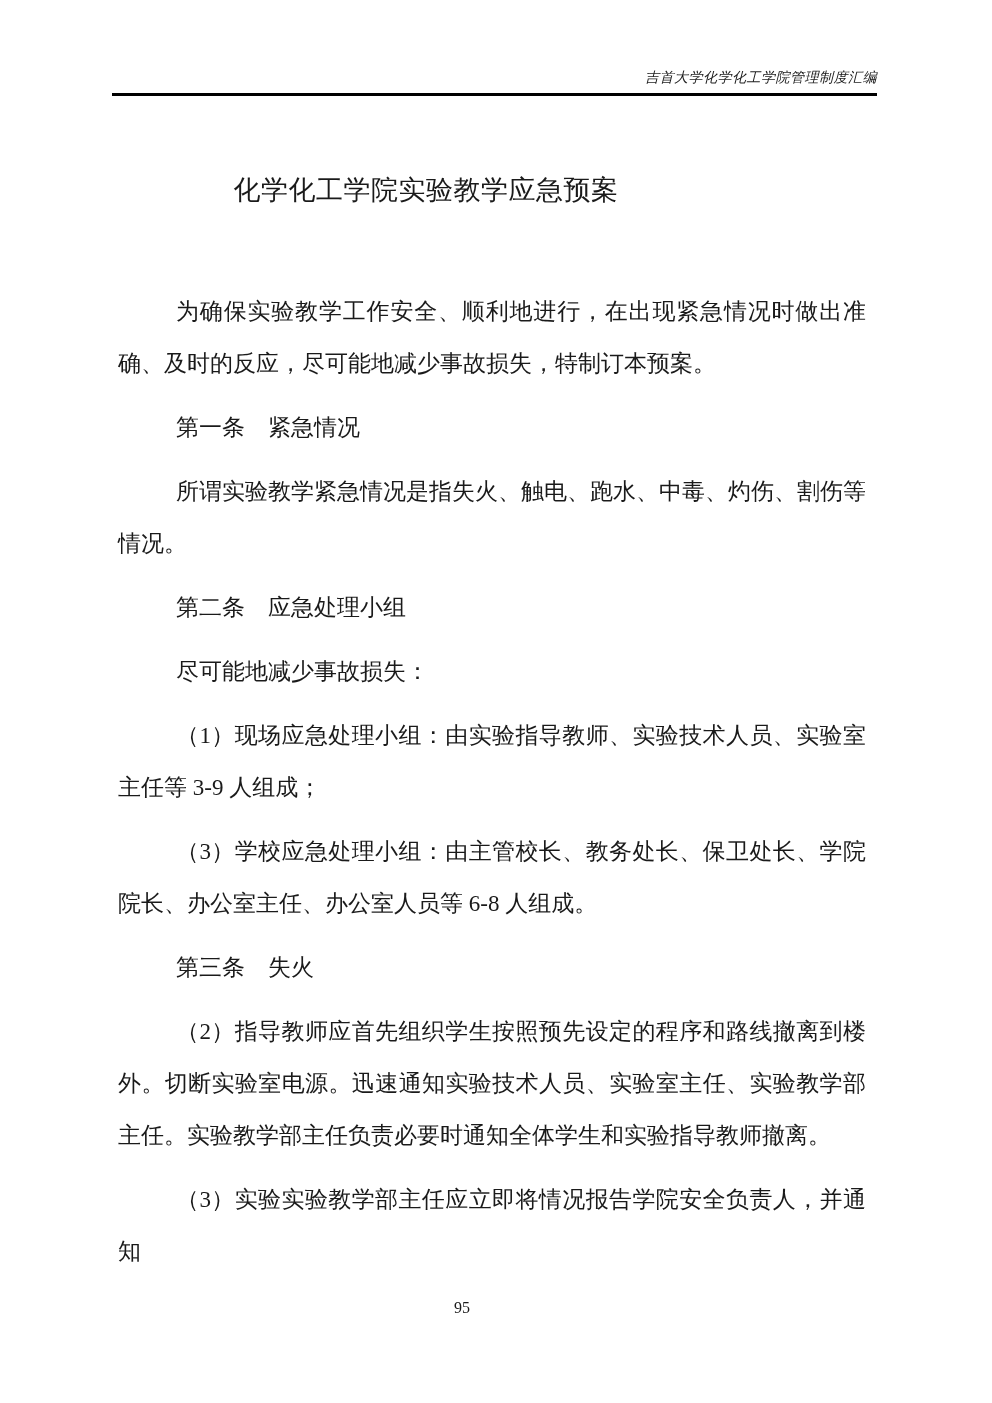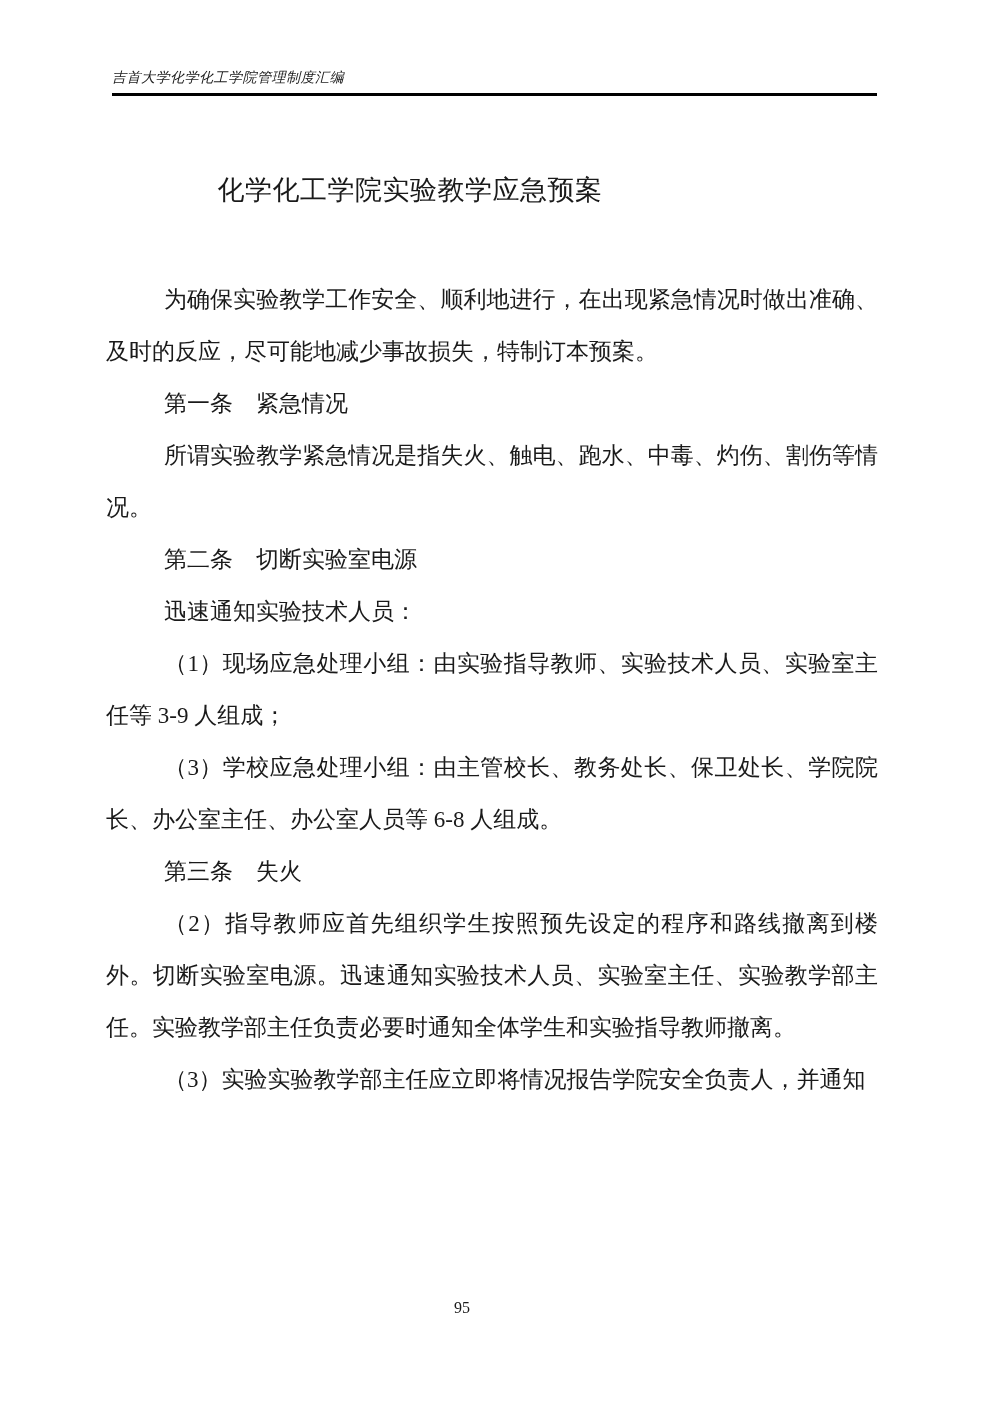--- a/index.html
+++ b/index.html
@@ -19,21 +19,21 @@
     background:var(--bg);
     overflow:hidden;
     color:var(--text);
     font-family:"Liberation Serif","DejaVu Serif",serif;
   }
   .header-text{
     position:absolute;
     top:67px;
     left:112px;
     width:765px;
-    text-align:left;
+    text-align:right;
     font-size:14px;
     line-height:22px;
     font-style:italic;
     letter-spacing:0.5px;
     color:var(--text);
   }
   .header-rule{
     position:absolute;
     top:93px;
     left:112px;
@@ -46,33 +46,34 @@
     top:170px;
     left:0;
     width:820px;
     margin:0;
     text-align:center;
     font-size:27px;
     line-height:40px;
     font-weight:normal;
     letter-spacing:0.5px;
     color:var(--text);
+    padding-left:16px;
   }
   .doc-body{
     position:absolute;
     top:274px;
     left:106px;
     width:772px;
     font-size:23px;
     line-height:52px;
     text-align:justify;
     color:var(--text);
   }
   .doc-body p{
-    margin:0;
+    margin:12px;
     padding:0;
     text-indent:58px;
   }
   .page-footer{
     position:absolute;
     top:1296px;
     left:0;
     width:924px;
     text-align:center;
     font-size:16px;
@@ -88,22 +89,22 @@
   <div class="header-text">吉首大学化学化工学院管理制度汇编</div>
 
   <div class="header-rule"></div>
 
   <h1 class="doc-title">化学化工学院实验教学应急预案</h1>
 
   <div class="doc-body">
     <p>为确保实验教学工作安全、顺利地进行，在出现紧急情况时做出准确、及时的反应，尽可能地减少事故损失，特制订本预案。</p>
     <p>第一条　紧急情况</p>
     <p>所谓实验教学紧急情况是指失火、触电、跑水、中毒、灼伤、割伤等情况。</p>
-    <p>第二条　切断实验室电源</p>
-    <p>迅速通知实验技术人员：</p>
+    <p>第二条　应急处理小组</p>
+    <p>尽可能地减少事故损失：</p>
     <p>（1）现场应急处理小组：由实验指导教师、实验技术人员、实验室主任等 3-9 人组成；</p>
     <p>（3）学校应急处理小组：由主管校长、教务处长、保卫处长、学院院长、办公室主任、办公室人员等 6-8 人组成。</p>
     <p>第三条　失火</p>
     <p>（2）指导教师应首先组织学生按照预先设定的程序和路线撤离到楼外。切断实验室电源。迅速通知实验技术人员、实验室主任、实验教学部主任。实验教学部主任负责必要时通知全体学生和实验指导教师撤离。</p>
     <p>（3）实验实验教学部主任应立即将情况报告学院安全负责人，并通知</p>
   </div>
 
   <div class="page-footer">
     <span>95</span>
   </div>

